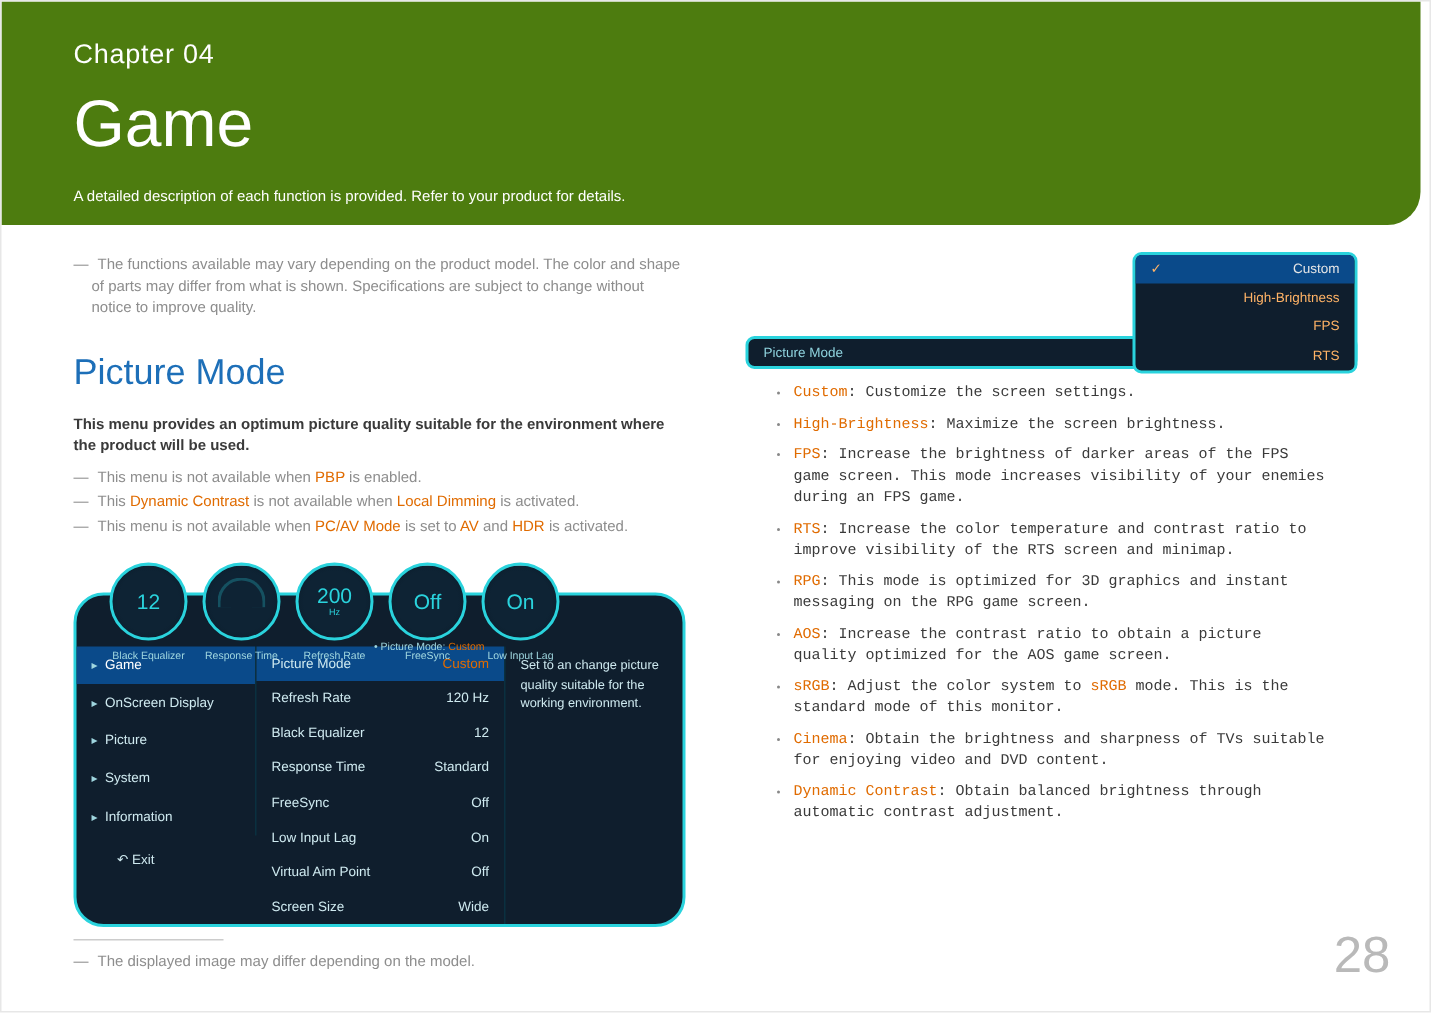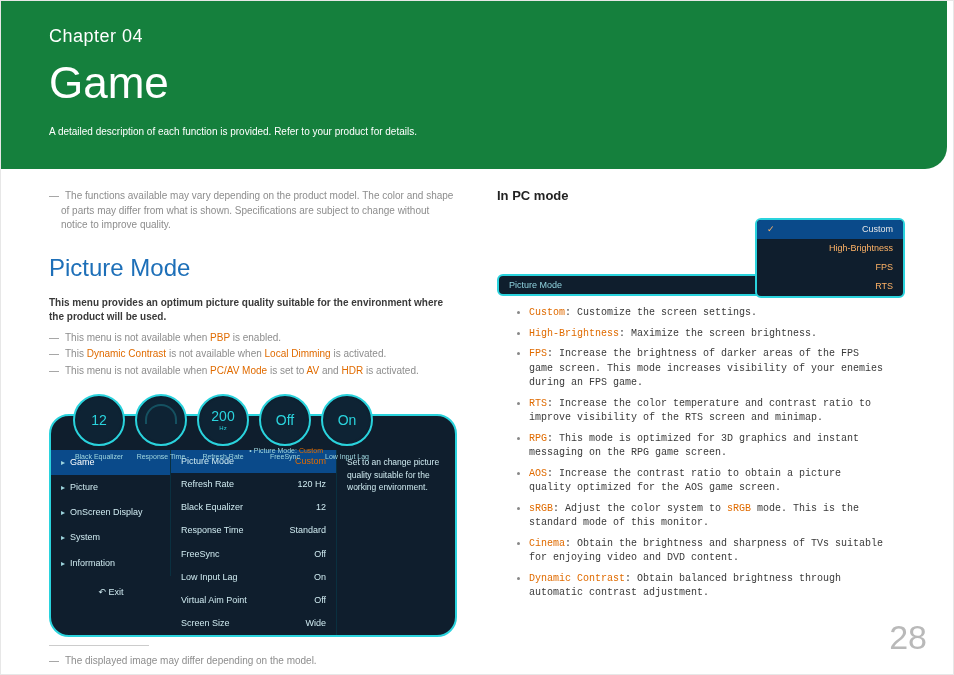--- a/index.html
+++ b/index.html
@@ -18,22 +18,22 @@
   body {
     width: 954px; height: 675px;
     font-family: Arial, Helvetica, sans-serif;
     background: #fff; color: var(--body);
     font-size: 10px; line-height: 1.45;
     position: relative; overflow: hidden;
     border: 1px solid #e7e7e7;
   }
   
   .banner {
-    background:#15803d; color:#fff;
-    padding: 22px 48px 30px 48px;
+    background:#4d7c0f; color:#fff;
+    padding: 22px 48px 11px 48px;
     border-bottom-right-radius: 22px;
     margin-right: 6px;
   }
   .chapter { font-size:18px; font-weight:400; letter-spacing:.5px; }
   .ch-title { font-size:44px; font-weight:300; margin-top:2px; }
   .subtitle { font-size:10px; margin-top:10px; color:#fff; }
 
   
   .cols { display:flex; padding: 18px 48px 0 48px; gap: 40px; }
   .col { width: 50%; }
@@ -75,21 +75,21 @@
     display:flex;
     position:relative;
     z-index:1;
   }
   .osd-crumb { position:absolute; top:30px; right:132px; font-size:7px; color:#9fd6df; }
   .osd-crumb .v { color: var(--orange); }
   .osd-nav { width:120px; border-right:1px solid #0a3040; }
   .osd-nav .item { padding:6px 10px; color:#cfeaf0; font-size:9px; }
   .osd-nav .item.sel { background: var(--sel-blue); color:#fff; }
   .osd-nav .item.arrow::before{ content:"▸"; margin-right:5px; font-size:8px; color:#9fd6df;}
-  .osd-exit { padding:10px 27px; color:#cfeaf0; font-size:9px;text-align:center; }
+  .osd-exit { padding:10px 27px; color:#cfeaf0; font-size:9px; }
   .osd-exit::before { content:"↶ "; }
   .osd-list { flex:1; border-right:1px solid #0a3040; }
   .row { display:flex; justify-content:space-between; padding:5px 10px; color:#cfeaf0; font-size:9px; }
   .row.sel { background: var(--sel-blue); }
   .row .v { color: var(--orange); }
   .osd-desc { width:118px; padding:6px 10px; color:#cfeaf0; font-size:8.5px; }
 
   .caption { color: var(--muted); margin-top:8px; }
 
   
@@ -170,22 +170,22 @@
           <div class="dlabel">FreeSync</div>
           <div class="dlabel">Low Input Lag</div>
         </div>
       <div class="osd-panel">
         <div class="osd-crumb">
           • <span>Picture Mode:</span> <span class="v">Custom</span>
         </div>
         <div style="display:flex; flex-direction:column;">
           <div class="osd-nav" id="osd-nav">
               <div class="item arrow sel">Game</div>
+              <div class="item arrow">OnScreen Display</div>
               <div class="item arrow">Picture</div>
-              <div class="item arrow">OnScreen Display</div>
               <div class="item arrow">System</div>
               <div class="item arrow">Information</div>
             </div>
           <div class="osd-exit">Exit</div>
         </div>
         <div class="osd-list" id="osd-list">
             <div class="row sel">
               <span>Picture Mode</span>
               <span class="v">Custom</span>
             </div>
@@ -220,21 +220,20 @@
           </div>
         <div class="osd-desc">Set to an change picture quality suitable for the working environment.</div>
       </div>
     </div>
 
     <hr class="sep">
     <p class="note-dash caption">The displayed image may differ depending on the model.</p>
   </div>
 
   <div class="col">
-    <h3 class="rc-title">In PC mode</h3>
 
     <div class="dropdown">
       <div class="dd-menu" id="dd-menu">
           <div class="dd-item sel"><span class="chk">✓</span>Custom</div>
           <div class="dd-item">High-Brightness</div>
           <div class="dd-item">FPS</div>
           <div class="dd-item">RTS</div>
         </div>
       <div class="dd-bar">
         <span>Picture Mode</span>

